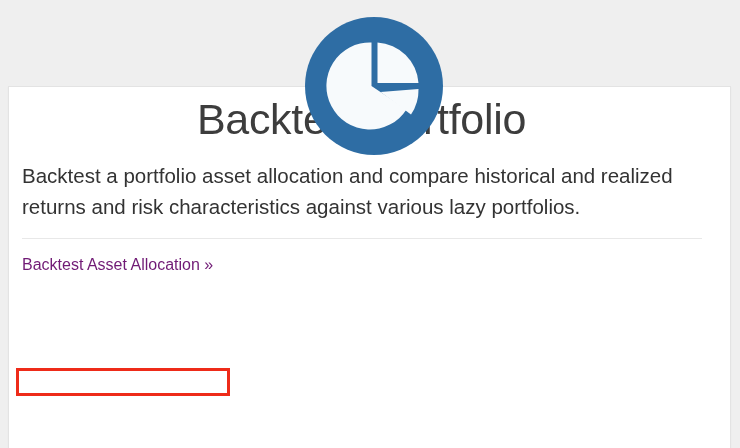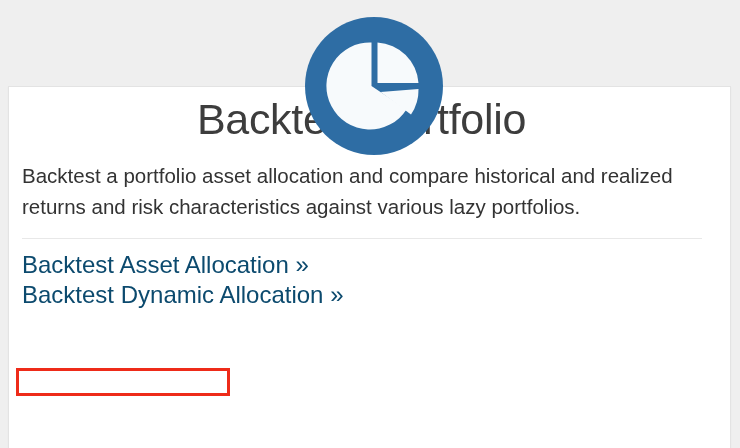--- a/index.html
+++ b/index.html
@@ -106,23 +106,23 @@
     padding: 0;
   }
   .link-list li {
     margin: 0;
     padding: 0;
     height: 30px;
     line-height: 30px;
   }
   .link-list a {
     display: inline-block;
-    font-size: 24px;
+    font-size: 16px;
     line-height: 30px;
-    color: #0c4a6e;
+    color: #701a75;
     text-decoration: none;
     white-space: nowrap;
   }
 
   
   .annotation-box {
     position: absolute;
     left: 16px;
     top: 368px;
     width: 214px;
@@ -157,22 +157,19 @@
     <h1 class="page-title">Backtest Portfolio</h1>
 
     <p class="description">Backtest a portfolio asset allocation and compare historical and realized returns and risk characteristics against various lazy portfolios.</p>
 
     <div class="divider"></div>
 
     <ul class="link-list">
       <li>
         <a href="#">Backtest Asset Allocation »</a>
       </li>
-      <li>
-        <a href="#">Backtest Dynamic Allocation »</a>
-      </li>
     </ul>
 
   </div>
 
   <div class="annotation-box"></div>
 
 </div>
 
 </body></html>

